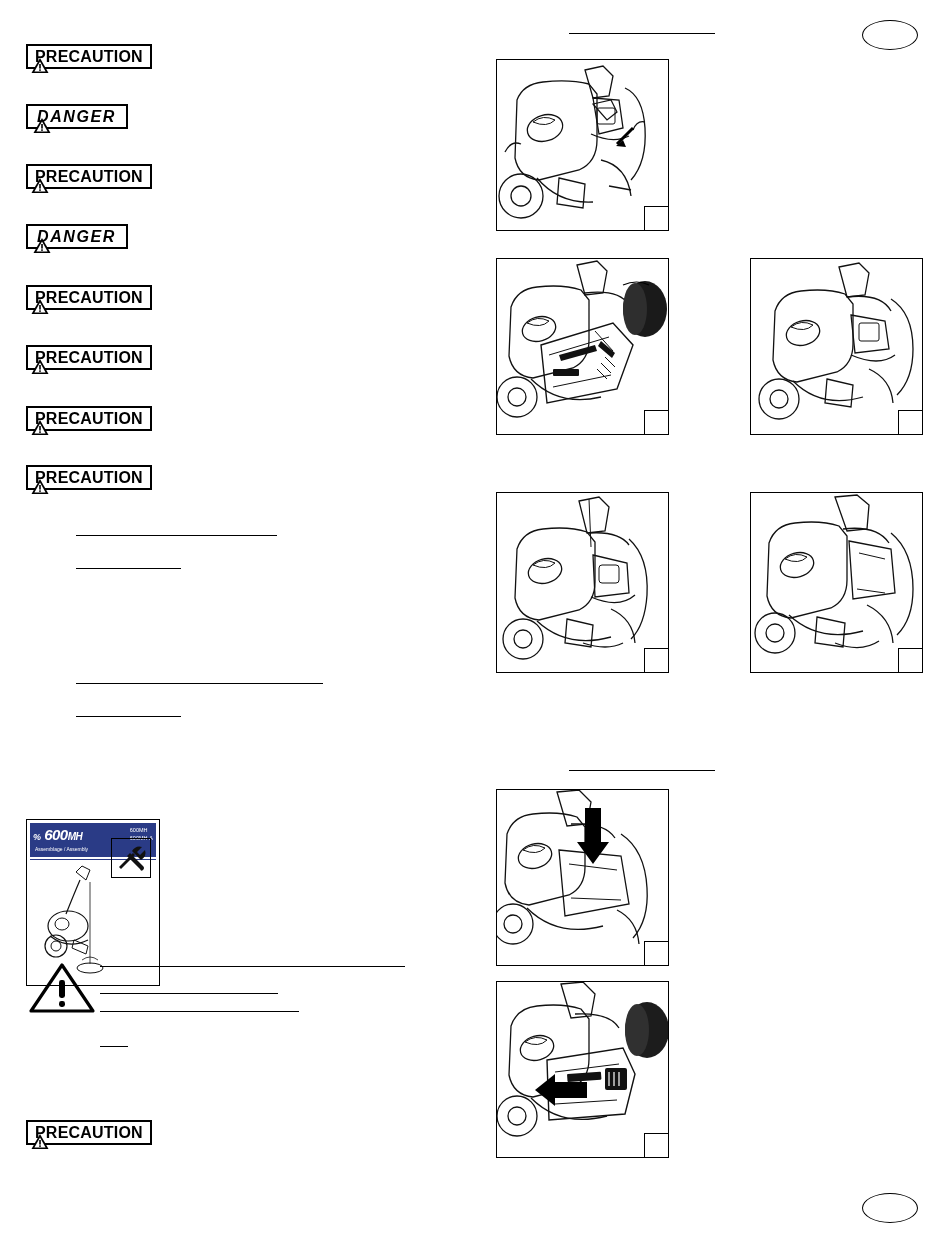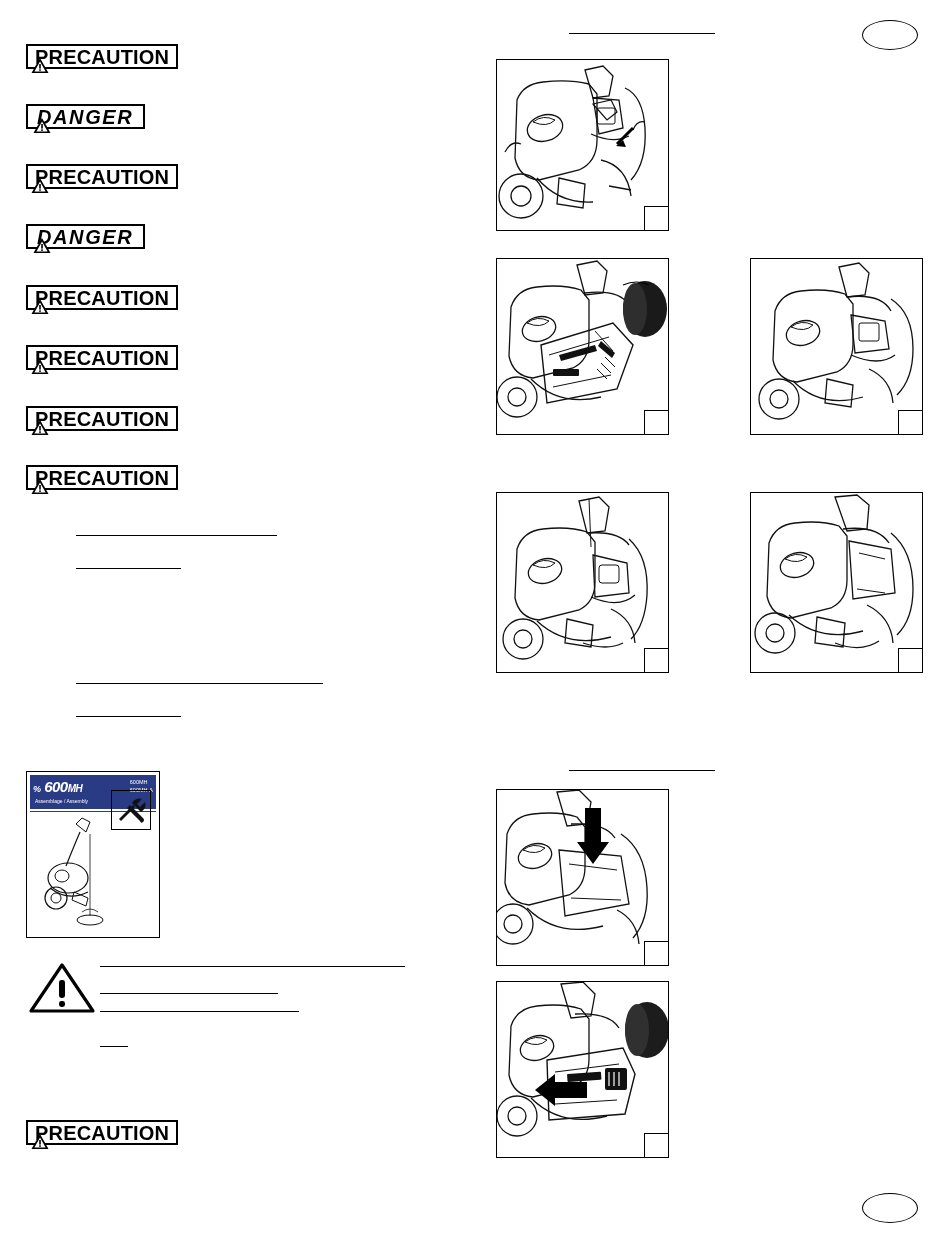--- a/index.html
+++ b/index.html
@@ -32,21 +32,21 @@
   }
   .warn-label .tri {
     width: 0;
     height: 0;
     position: relative;
     margin-right: 4px;
   }
   .warn-label svg { display: block; }
   .warn-label .wtext {
     font-weight: bold;
-    font-size: 20px;
+    font-size: 16px;
     letter-spacing: 0.2px;
     line-height: 1;
     white-space: nowrap;
   }
   .warn-label.danger { padding: 0 10px 0 5px; }
   .warn-label.danger .wtext { letter-spacing: 1.6px; font-style: italic; }
 
   
   .rule {
     position: absolute;
@@ -103,20 +103,21 @@
     box-sizing: border-box;
   }
 
   
   .manual {
     position: absolute;
     box-sizing: border-box;
     border: 1.5px solid #000;
     background: #fff;
     overflow: hidden;
+    margin-top: 48px;
   }
   .manual-head {
     position: absolute;
     left: 3px; top: 3px; right: 3px;
     height: 34px;
     background: #2a3b86;
   }
   .manual-logo {
     position: absolute;
     left: 6px; top: 6px;

